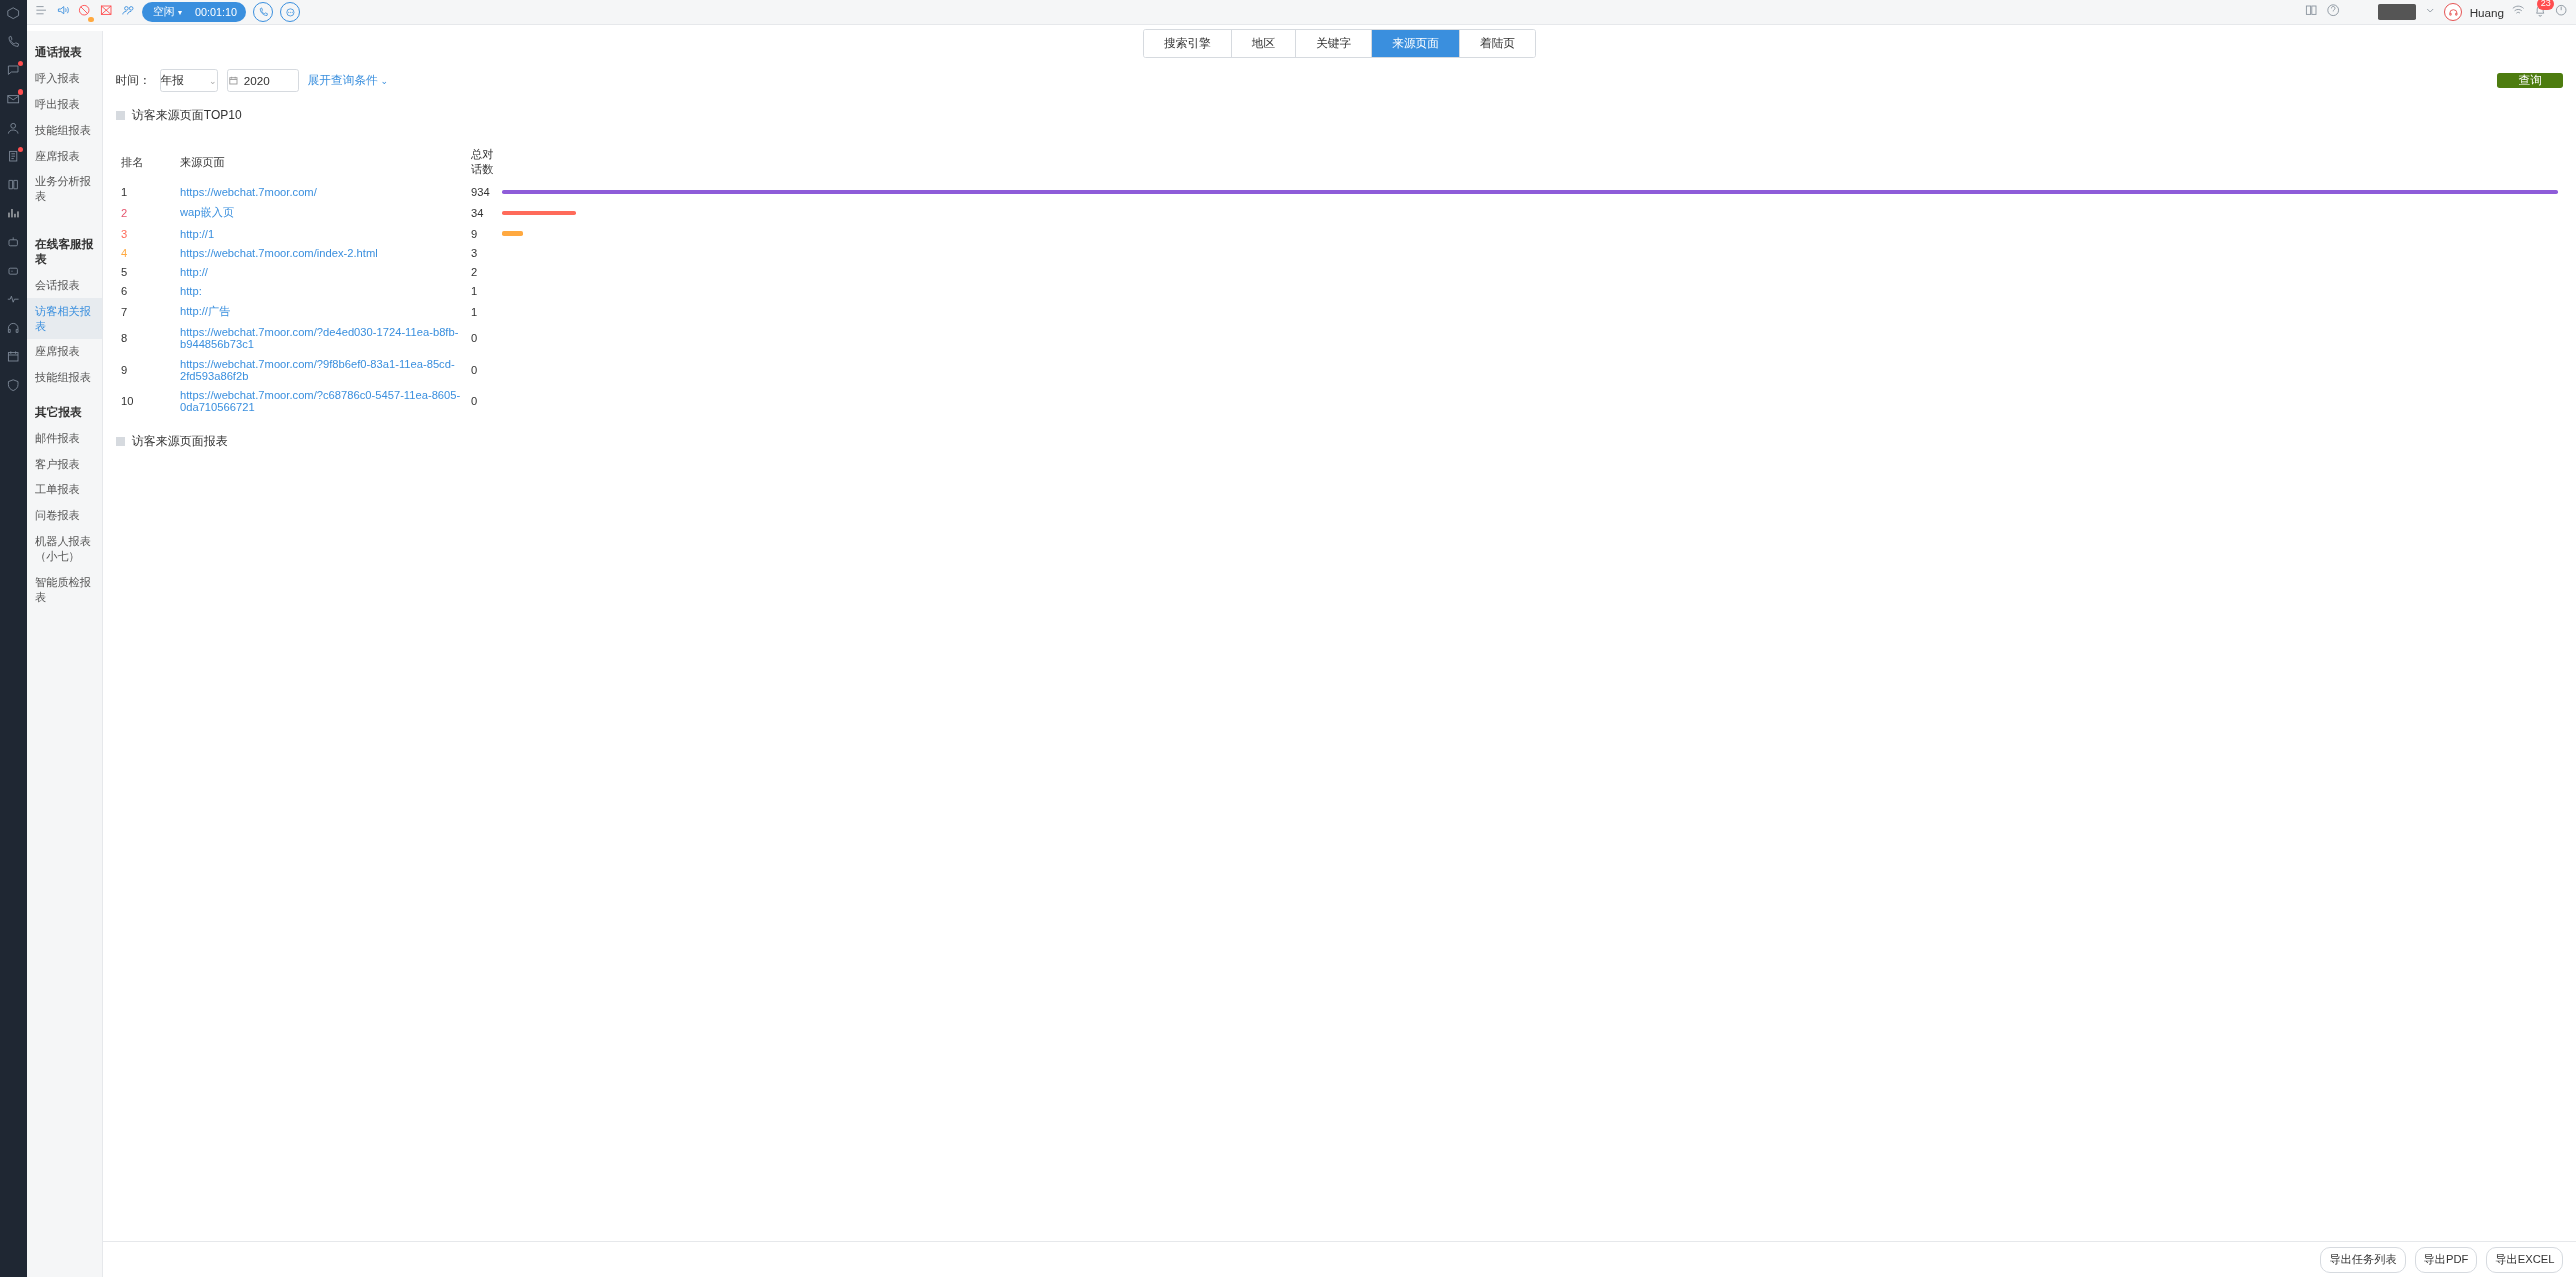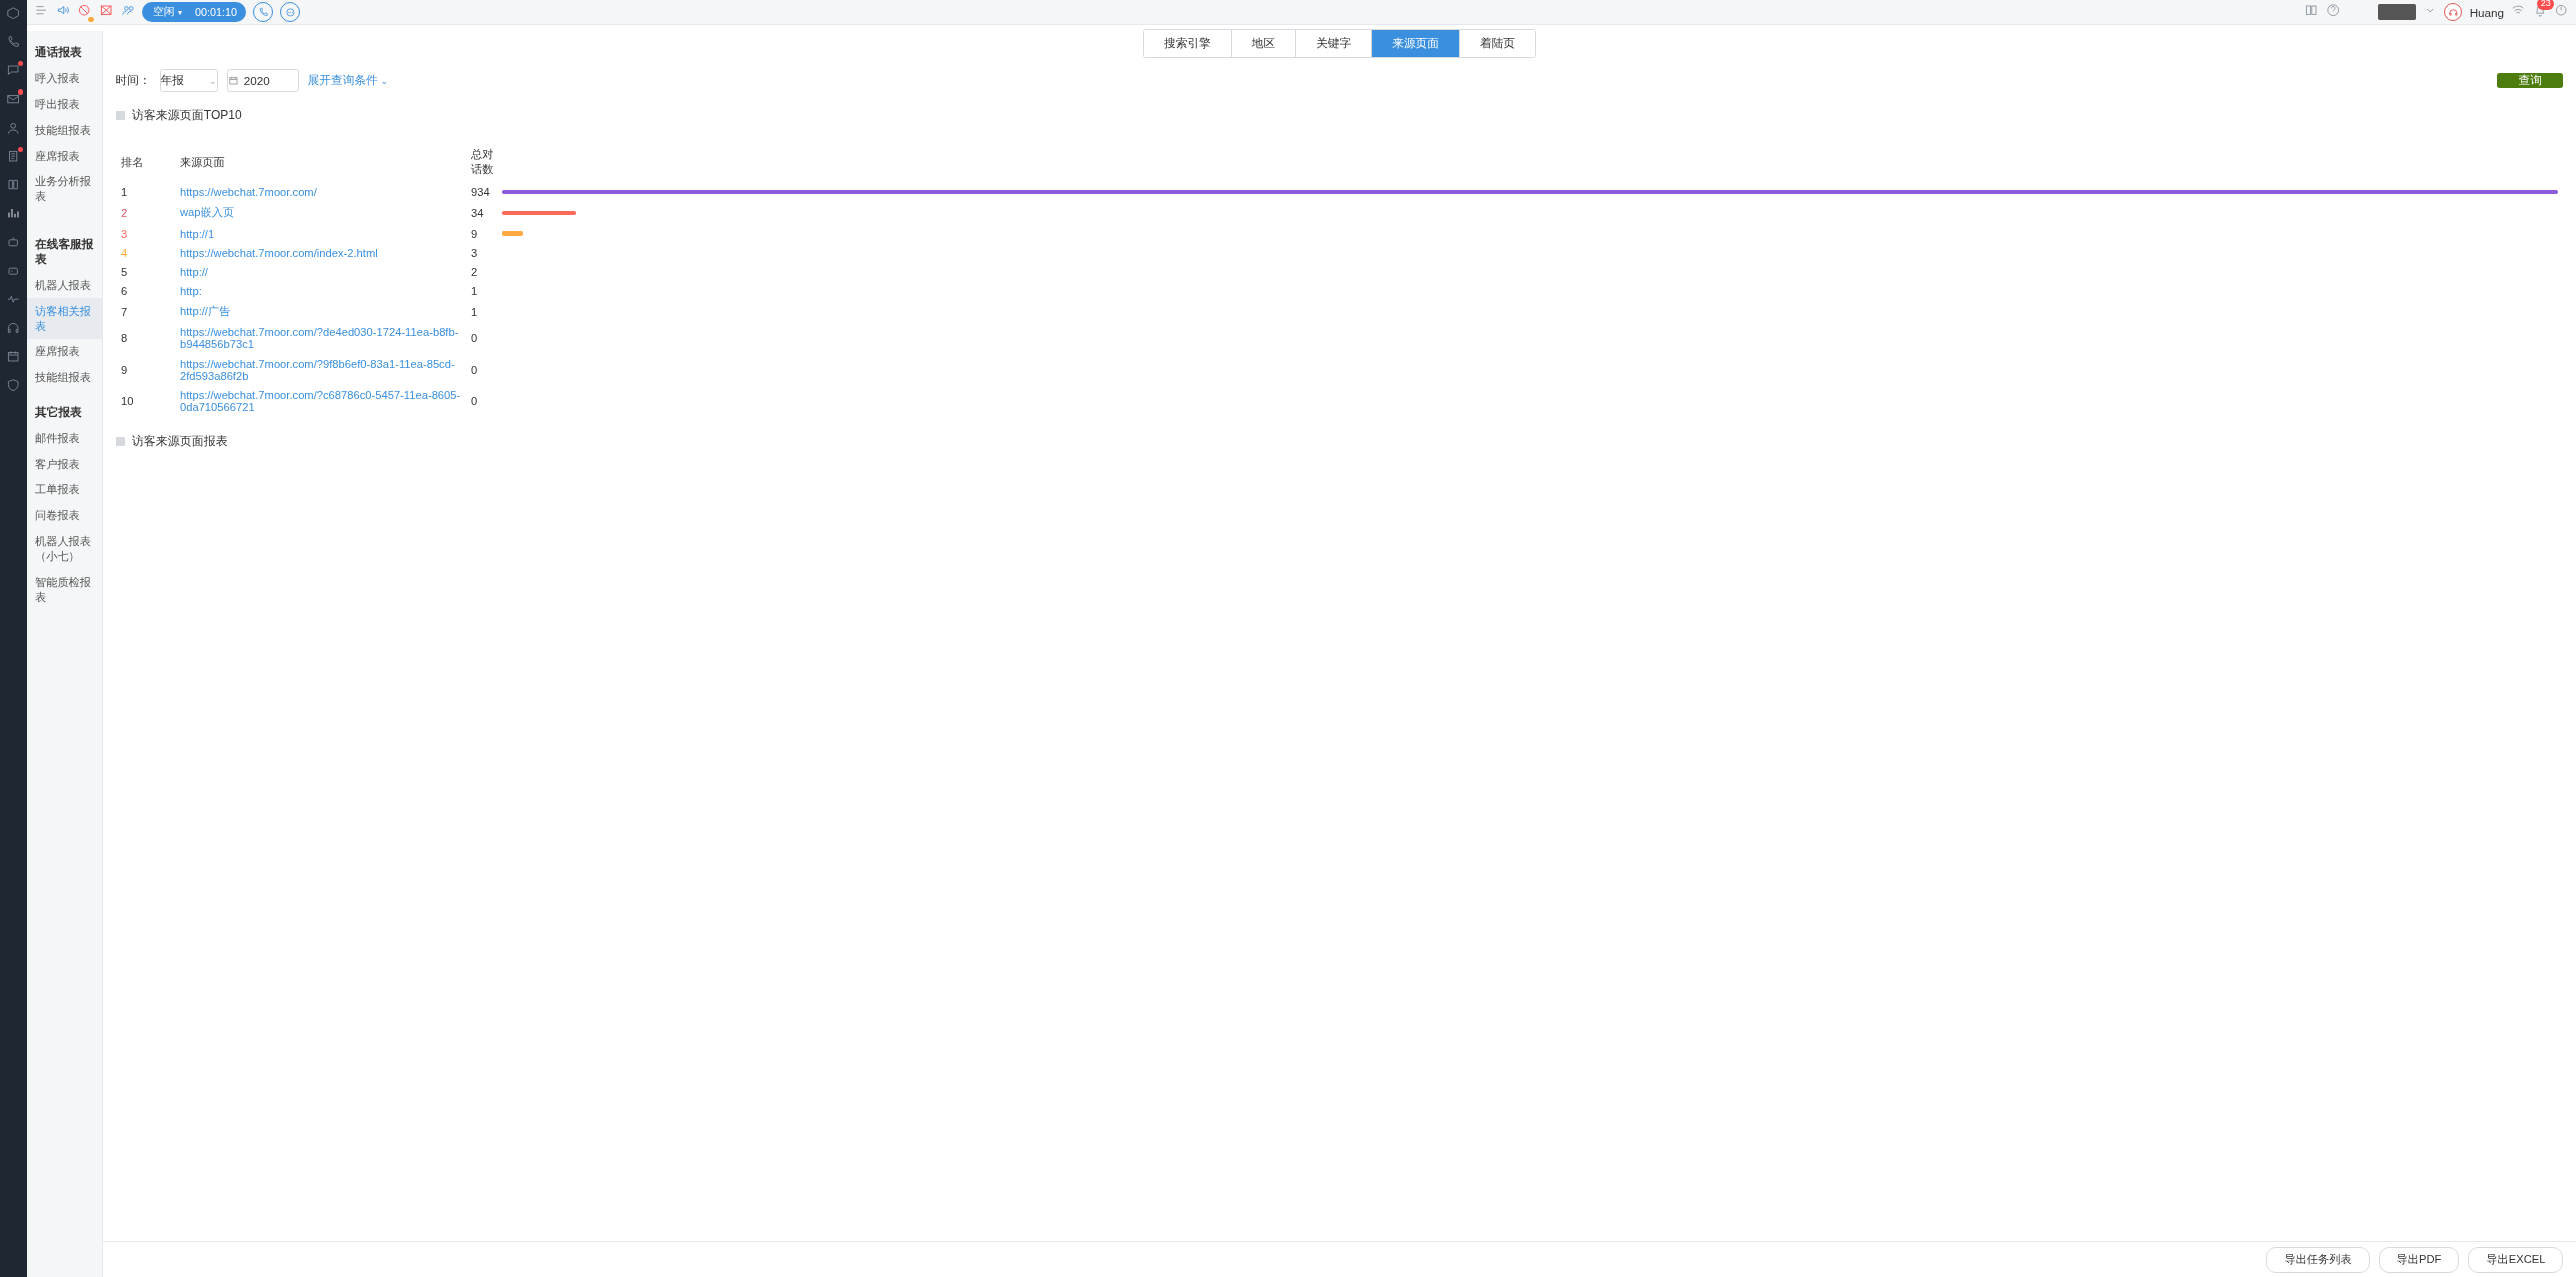--- a/index.html
+++ b/index.html
@@ -65,21 +65,21 @@
 .rw .rk { color:#333; }
 .rw:nth-child(2) .rk { color:#e5566e; }
 .rw:nth-child(3) .rk { color:#ff6b5a; }
 .rw:nth-child(4) .rk { color:#ffa940; }
 .rw .pg { color:#3a8fde; }
 .rw .bar { height:4.5px; border-radius:1.8px; }
 .bar.c1 { background:#8e5cd9; }
 .bar.c2 { background:#ff6b5a; }
 .bar.c3 { background:#ffa940; }
 .bbar { position:absolute; right:0; bottom:0; left:103px; height:36px; border-top:0.9px solid #e6e8eb; background:#fff; display:flex; align-items:center; justify-content:flex-end; gap:9px; padding:0 12.6px; }
-.btn-o { border:0.9px solid #d6dadf; background:#fff; color:#333; height:26px; padding:0 17px; border-radius:10px; font-size:11.2px; cursor:pointer; }
+.btn-o { border:0.9px solid #d6dadf; background:#fff; color:#333; height:26px; padding:0 8px; border-radius:10px; font-size:11.2px; cursor:pointer; }
 </style>
 </head>
 <body>
 
 <div class="rail">
   <div class="ic">
       <svg viewBox="0 0 24 24">
         <polygon points="12,3 21,8 21,16 12,21 3,16 3,8"></polygon>
       </svg>
     </div>
@@ -232,21 +232,21 @@
 </div>
 
 <div class="side">
   <h4>通话报表</h4>
   <a>呼入报表</a>
   <a>呼出报表</a>
   <a>技能组报表</a>
   <a>座席报表</a>
   <a>业务分析报表</a>
   <h4 style="margin-top:22px">在线客服报表</h4>
-  <a>机器人报表</a>
+  <a>会话报表</a>
   <a class="on">访客相关报表</a>
   <a>座席报表</a>
   <a>技能组报表</a>
   <h4 style="margin-top:9px">其它报表</h4>
   <a>邮件报表</a>
   <a>客户报表</a>
   <a>工单报表</a>
   <a>问卷报表</a>
   <a>机器人报表（小七）</a>
   <a>智能质检报表</a>

